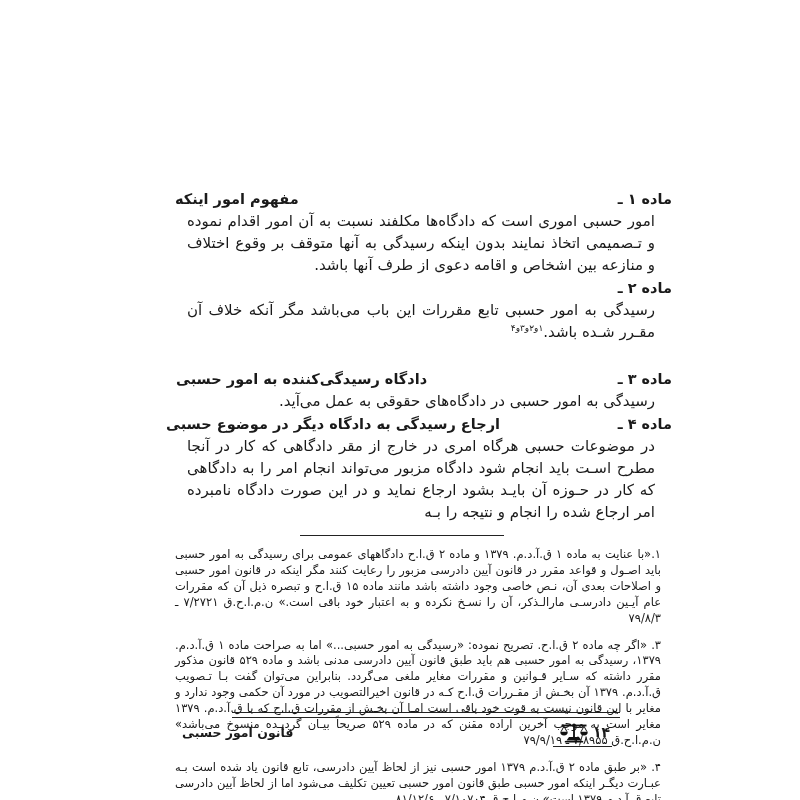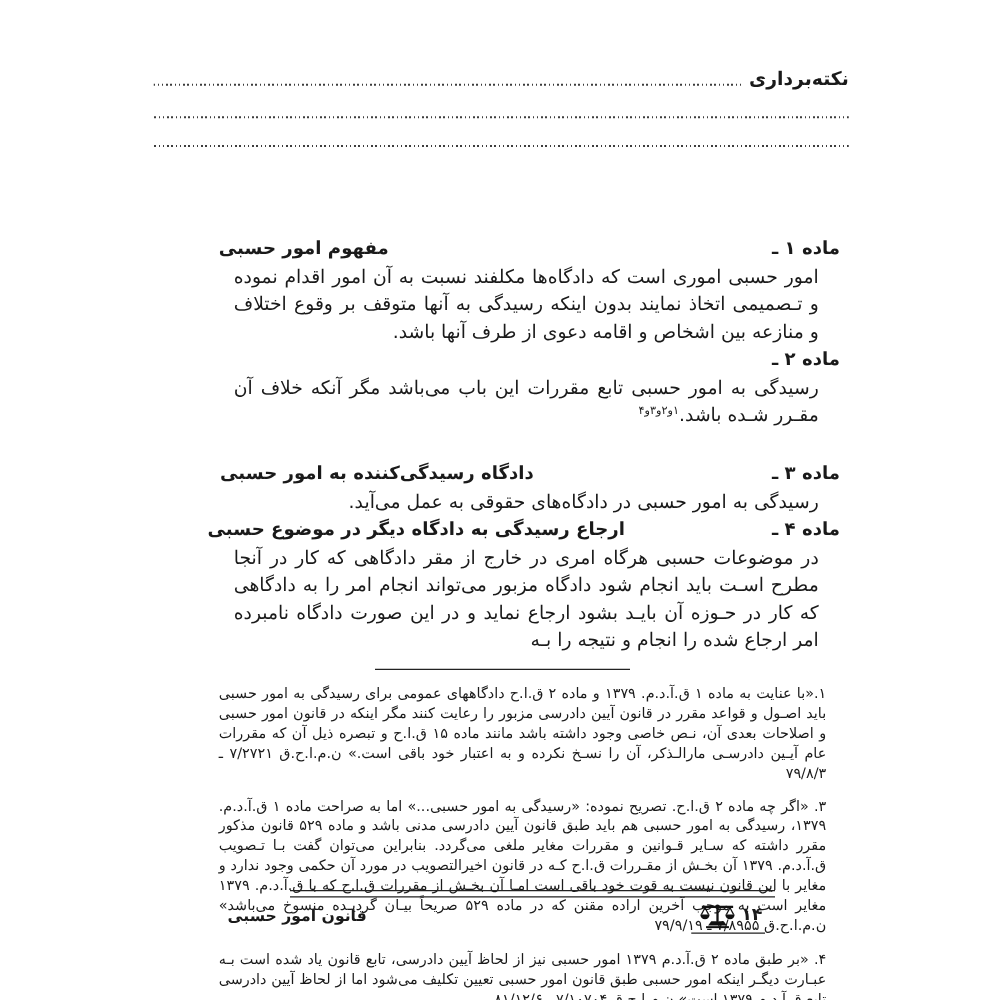--- a/index.html
+++ b/index.html
@@ -48,36 +48,28 @@
               padding:3px 60px 0 32px;}
   .pagenum-box{display:flex;align-items:center;gap:4px;border-bottom:1.4px solid #222;padding:0 2px 2px 6px;}
   .pagenum{font-weight:bold;font-size:14px;line-height:16px;}
   .book-title{font-weight:bold;font-size:12.5px;padding-top:4px;}
 </style>
 </head>
 <body>
 
 <div class="page">
 
-  <div class="notes">
-    <div class="noteline">
-      <span class="notes-label">نکته‌برداری</span>
-      <span class="dots"></span>
-    </div>
-    <div class="dotline"></div>
-    <div class="dotline"></div>
-  </div>
 
 
   <div class="content">
 
     <div class="article a1">
       <div class="art-head">
         <span class="art-label">ماده ۱ ـ</span>
-        <span class="art-title">مفهوم امور حسبی</span>
+        <span class="art-title">مفهوم امور اینکه</span>
       </div>
       <p class="art-body"><span>امور حسبی اموری است که دادگاه‌ها مکلفند نسبت به آن امور اقدام نموده و تـصمیمی اتخاذ نمایند بدون اینکه رسیدگی به آنها متوقف بر وقوع اختلاف و منازعه بین اشخاص و اقامه دعوی از طرف آنها باشد.</span><sup></sup></p>
     </div>
 
     <div class="article a2">
       <div class="art-head">
         <span class="art-label">ماده ۲ ـ</span>
       </div>
       <p class="art-body"><span>رسیدگی به امور حسبی تابع مقررات این باب می‌باشد مگر آنکه خلاف آن مقـرر شـده باشد.</span><sup>۱و۲و۳و۴</sup></p>
     </div>

